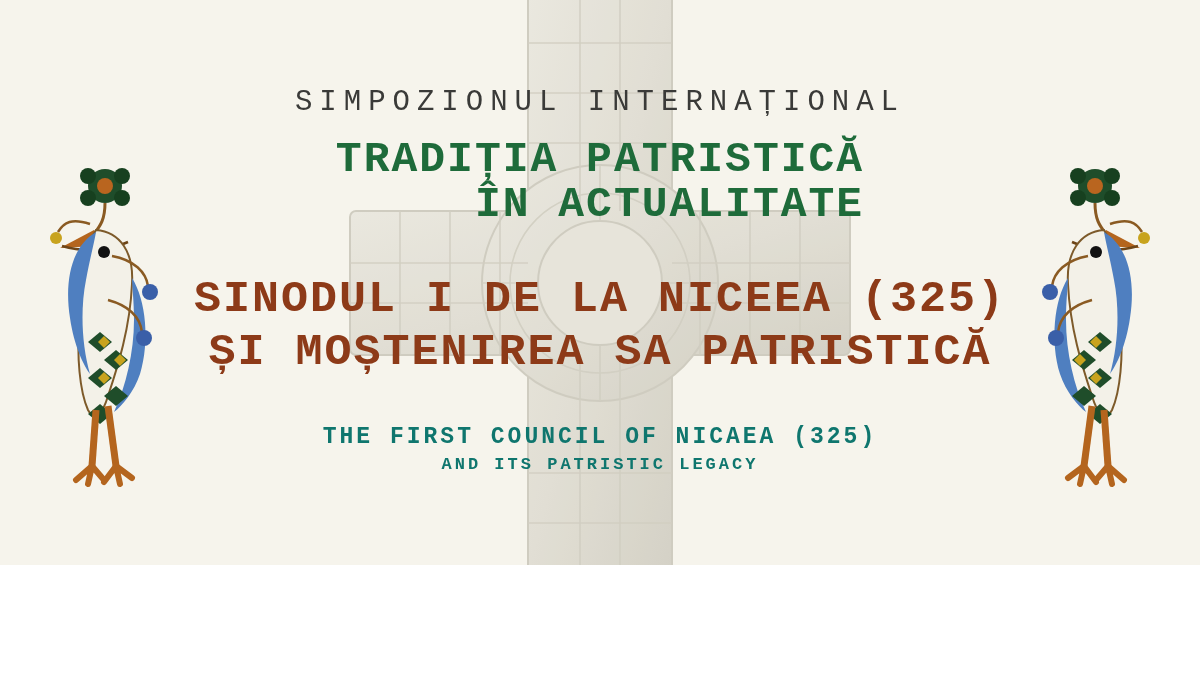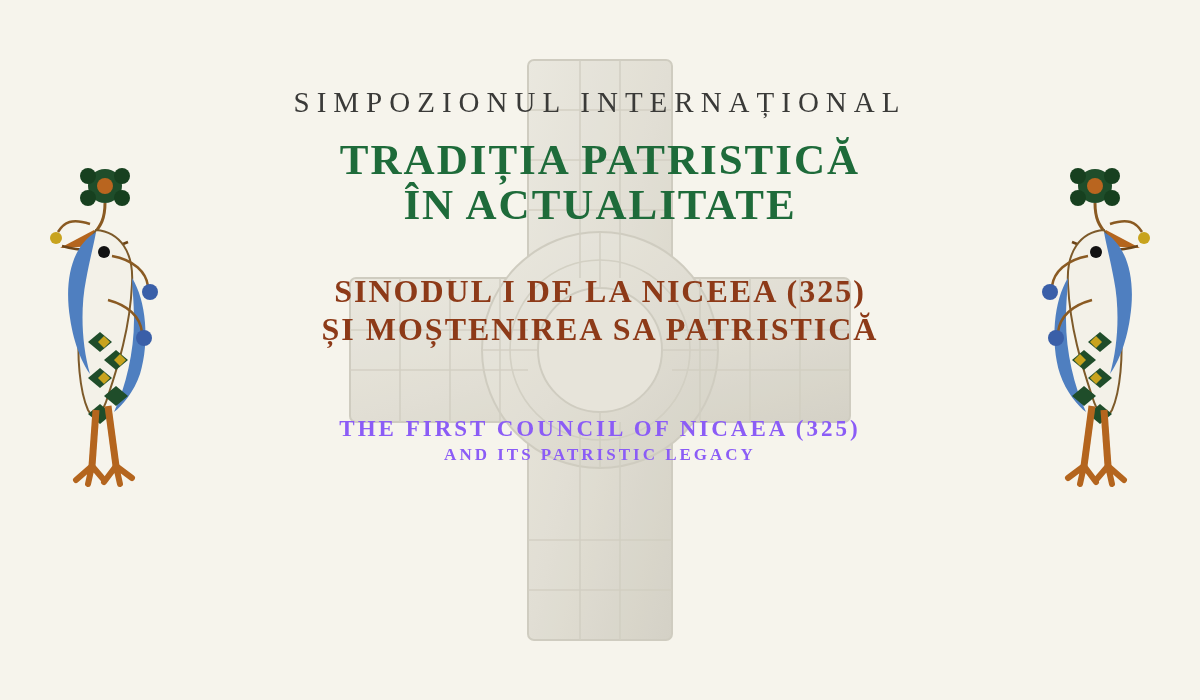--- a/index.html
+++ b/index.html
@@ -3,24 +3,24 @@
 <meta charset="utf-8">
 <style>
   html, body {
     margin: 0;
     padding: 0;
     background: #ffffff;
   }
   #poster {
     position: relative;
     width: 1200px;
-    height: 700px;
+    height: 565px;
     background: #f6f4ec;
     overflow: hidden;
-    font-family: Liberation Serif, serif;
+    font-family: Liberation Mono, monospace;
   }
 
   
   .cross-wrap {
     position: absolute;
     left: 50%;
     top: 50%;
     transform: translate(-50%, -50%);
     width: 620px;
     height: 620px;
@@ -63,47 +63,47 @@
 
   .title {
     margin-top: 18px;
     font-size: 43px;
     line-height: 1.05;
     letter-spacing: 2px;
     color: #1e6b3a;
     font-weight: 700;
     text-transform: uppercase;
   }
-  .title .line2 { display: block; }
+  .title .line2 { display: block; text-align: right; }
 
   .edition {
     margin-top: 22px;
     font-size: 20px;
     letter-spacing: 6px;
     color: #3a3a38;
     text-transform: uppercase;
   }
 
   .subtitle {
     margin-top: 46px;
-    font-size: 32px;
+    font-size: 45px;
     line-height: 1.18;
     letter-spacing: 2px;
     color: #8d3a18;
     font-weight: 700;
     text-transform: uppercase;
   }
   .subtitle .line2 { display: block; }
 
   .english {
-    margin-top: 64px;
+    margin-top: 43px;
     font-size: 23px;
     line-height: 1.35;
     letter-spacing: 3px;
-    color: #8b5cf6;
+    color: #0f766e;
     font-weight: 700;
     text-transform: uppercase;
   }
   .english .line2 { display: block; font-size: 17px; }
 </style>
 </head>
 <body>
 
 <div id="poster">
 

